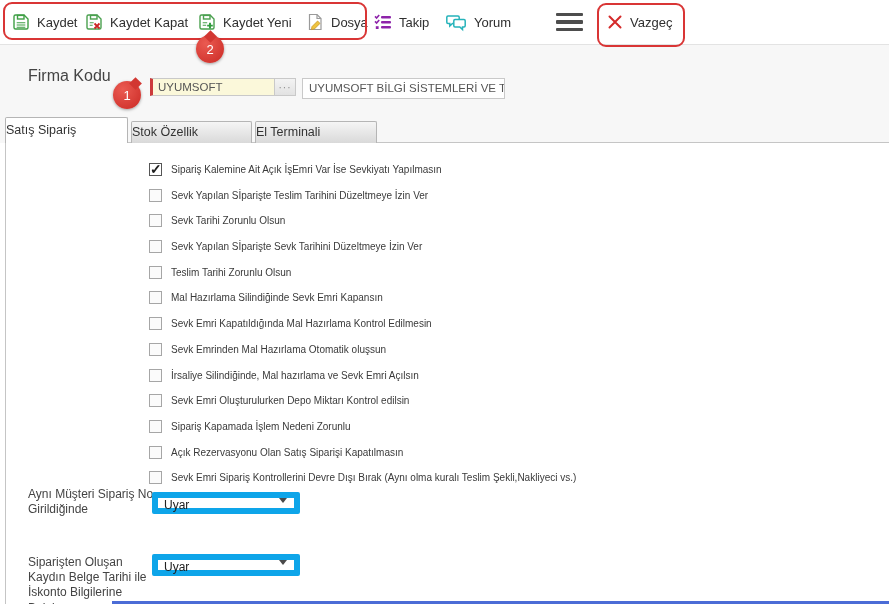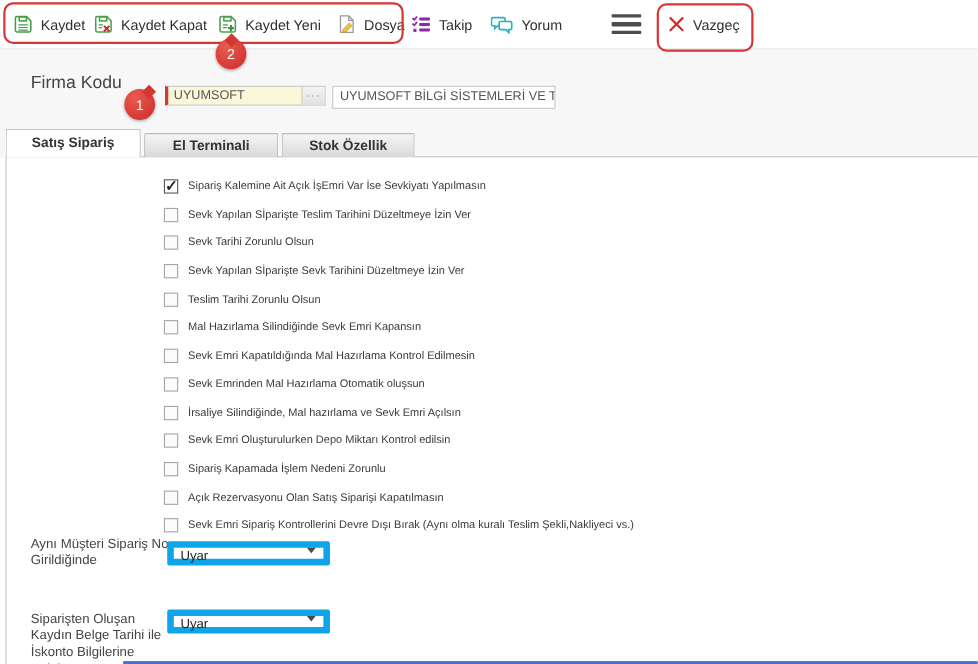--- a/index.html
+++ b/index.html
@@ -34,24 +34,24 @@
                font-size:11.5px;color:#555;display:flex;align-items:center;}
   .firma-input .val{padding-left:5px;flex:1;overflow:hidden;white-space:nowrap;}
   .lookup{width:20px;height:100%;border-left:1px solid #c9c9c9;background:linear-gradient(#f3f3f3,#e2e2e2);
           color:#8a8a8a;font-size:10px;letter-spacing:1px;display:flex;align-items:center;justify-content:center;cursor:pointer;}
   .adi-input{position:absolute;left:302px;top:78px;width:203px;height:21px;box-sizing:border-box;
              background:#fff;border:1px solid #c9c9c9;font-size:11.5px;color:#555;
              line-height:19px;padding:0 3px 0 6px;white-space:nowrap;overflow:hidden;}
 
   
   .tabs{position:absolute;left:5px;top:117px;height:26px;display:flex;z-index:3;}
-  .tab{box-sizing:border-box;height:22px;margin-top:4px;margin-right:3px;text-align:center;
+  .tab{box-sizing:border-box;height:22px;margin-top:4px;margin-right:3px;text-align:left;
        font-size:12.5px;color:#333;line-height:20px;cursor:pointer;
        background:linear-gradient(#f5f5f5,#d9d9d9);border:1px solid #b5b5b5;border-bottom:none;
-       border-radius:2px 2px 0 0;font-weight:bold;}
+       border-radius:2px 2px 0 0;}
   .tab.t1{width:123px;}.tab.t2{width:121px;}.tab.t3{width:122px;}
   .tab.active{height:26px;margin-top:0;background:#fff;line-height:25px;position:relative;z-index:4;}
 
   
   .panel{position:absolute;left:5px;top:142px;right:0;bottom:0;background:#fff;
          border-top:1px solid #c5c5c5;border-left:1px solid #c5c5c5;box-sizing:border-box;}
 
   .opts{position:absolute;left:143px;top:19px;}
   .opt-row{display:flex;align-items:center;height:15px;margin-bottom:10.7px;cursor:pointer;}
   .cbox{width:13px;height:13px;box-sizing:border-box;border:1px solid #a6a6a6;background:#fbfbfb;
@@ -183,22 +183,22 @@
 
   <div class="firma-label">Firma Kodu</div>
   <div class="firma-input">
     <span class="val">UYUMSOFT</span>
     <span class="lookup">···</span>
   </div>
   <div class="adi-input">UYUMSOFT BİLGİ SİSTEMLERİ VE T</div>
 
   <div class="tabs">
     <div class="tab t1 active">Satış Sipariş</div>
+    <div class="tab t2">Stok Özellik</div>
     <div class="tab t3">El Terminali</div>
-    <div class="tab t2">Stok Özellik</div>
   </div>
 
   <div class="panel">
 
     <div class="opts">
   <div class="opt-row checked">
     <span class="cbox"></span>
     <span class="opt-label">Sipariş Kalemine Ait Açık İşEmri Var İse Sevkiyatı Yapılmasın</span>
   </div>
 

